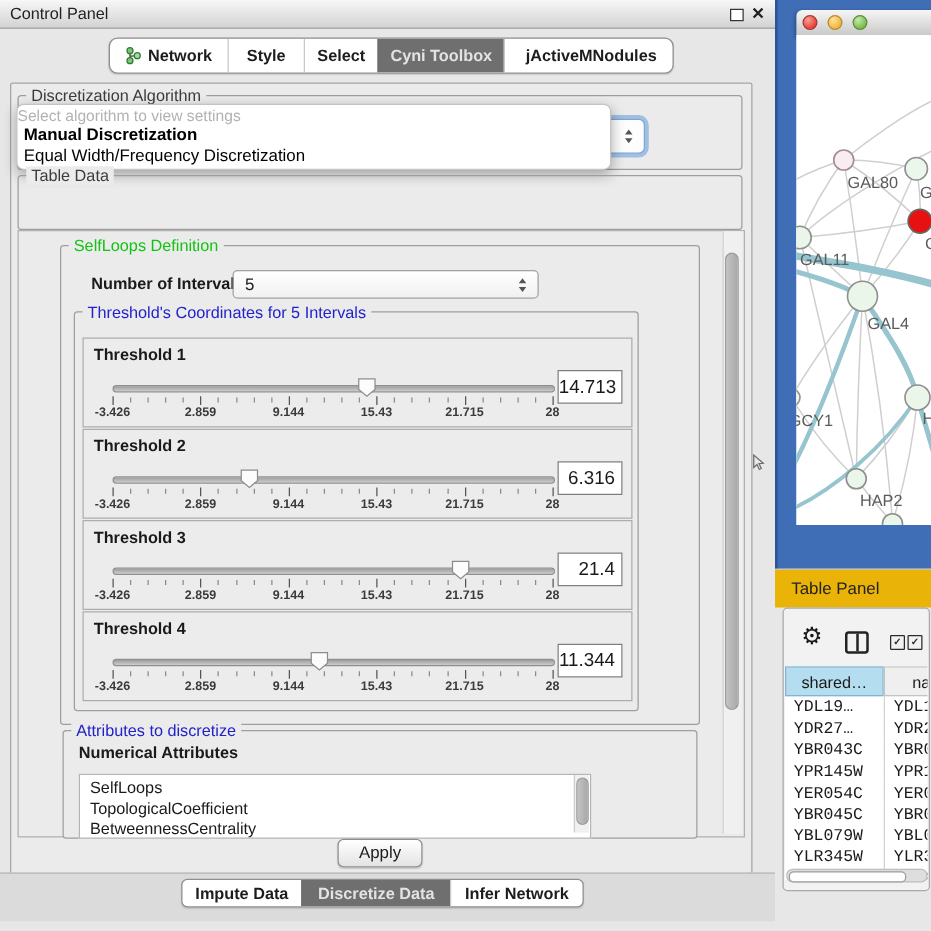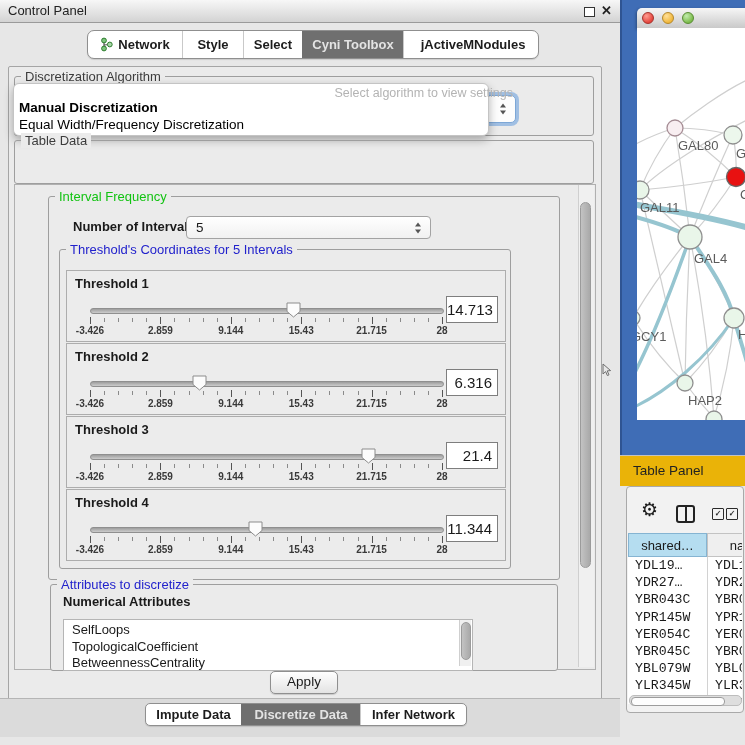--- a/index.html
+++ b/index.html
@@ -36,21 +36,21 @@
     font-size:13.5px;display:flex;align-items:center;padding-left:9px;box-sizing:border-box;}
   .arrows{position:absolute;right:8px;top:50%;transform:translateY(-50%);width:7px;height:11px;}
   .arrows:before,.arrows:after{content:"";position:absolute;left:0;border-left:3.5px solid transparent;border-right:3.5px solid transparent;}
   .arrows:before{top:0;border-bottom:4.5px solid #555;}
   .arrows:after{bottom:0;border-top:4.5px solid #555;}
   .combo-frag{left:486px;top:95px;width:28px;height:26px;background:#fdfdfd;
     border:1px solid #7da7d6;border-radius:0 5px 5px 0;box-shadow:0 0 0 3px rgba(98,155,221,.55);}
   
   .popup{left:13px;top:83px;width:474px;height:51px;background:#fff;border:1px solid #c4c4c4;
     border-radius:6px;box-shadow:0 4px 10px rgba(0,0,0,.3);}
-  .popup-hint{left:0;top:2px;width:100%;text-align:right;font-size:12.5px;color:#b3b3b3;padding-left:25px;}
+  .popup-hint{left:0;top:2px;width:100%;text-align:left;font-size:12.5px;color:#b3b3b3;}
   .popup-item{left:0;width:100%;padding-left:3px;font-size:13.5px;color:#000;box-sizing:border-box;}
   
   .scrollpane{left:14px;top:184px;width:580px;height:484px;border:1px solid #b0b0b0;background:#ebebeb;}
   .vtrack{background:#f0f0f0;border-left:1px solid #cfcfcf;}
   .vthumb{background:linear-gradient(90deg,#c3c3c3,#a9a9a9);border-radius:6px;border:1px solid #9b9b9b;}
   
   .tpanel{background:#ececec;border:1px solid #adadad;}
   .tpanel .ttitle{position:absolute;left:8px;top:5px;font-size:13px;font-weight:700;}
   .track{position:absolute;height:4px;background:linear-gradient(#9d9d9d,#cccccc);
     border:1px solid #8f8f8f;border-radius:3px;}
@@ -145,21 +145,21 @@
   <div class="abs group" style="left:14px;top:140px;width:578px;height:42px;">
     <span class="gt dark">Table Data</span>
   </div>
 
   <div class="abs scrollpane"></div>
   <div class="abs vtrack" style="left:578px;top:185px;width:15px;height:482px;">
     <div class="vthumb" style="position:absolute;left:1px;top:17px;width:11px;height:366px;box-sizing:border-box;"></div>
   </div>
 
   <div class="abs group" style="left:48px;top:196px;width:510px;height:382px;background:#ebebeb;">
-    <span class="gt green">Interval Frequency</span>
+    <span class="gt green">SelfLoops Definition</span>
     <span style="position:absolute;left:24px;top:22px;font-size:13px;font-weight:700;">Number of Intervals</span>
     <div class="combo" style="position:absolute;left:137px;top:19px;width:245px;height:23px;">
       <span>5</span>
       <span class="arrows"></span>
     </div>
     <div class="group" style="position:absolute;left:10px;top:52px;width:450px;height:318px;">
       <span class="gt blue" style="background:#ebebeb;">Threshold's Coordinates for 5 Intervals</span>
       <div id="thresholdPanels">
           <div class="tpanel" style="position: absolute; left: 6px; top: 20px; width: 438px; height: 70px;">
             <span class="ttitle">Threshold 1</span>

